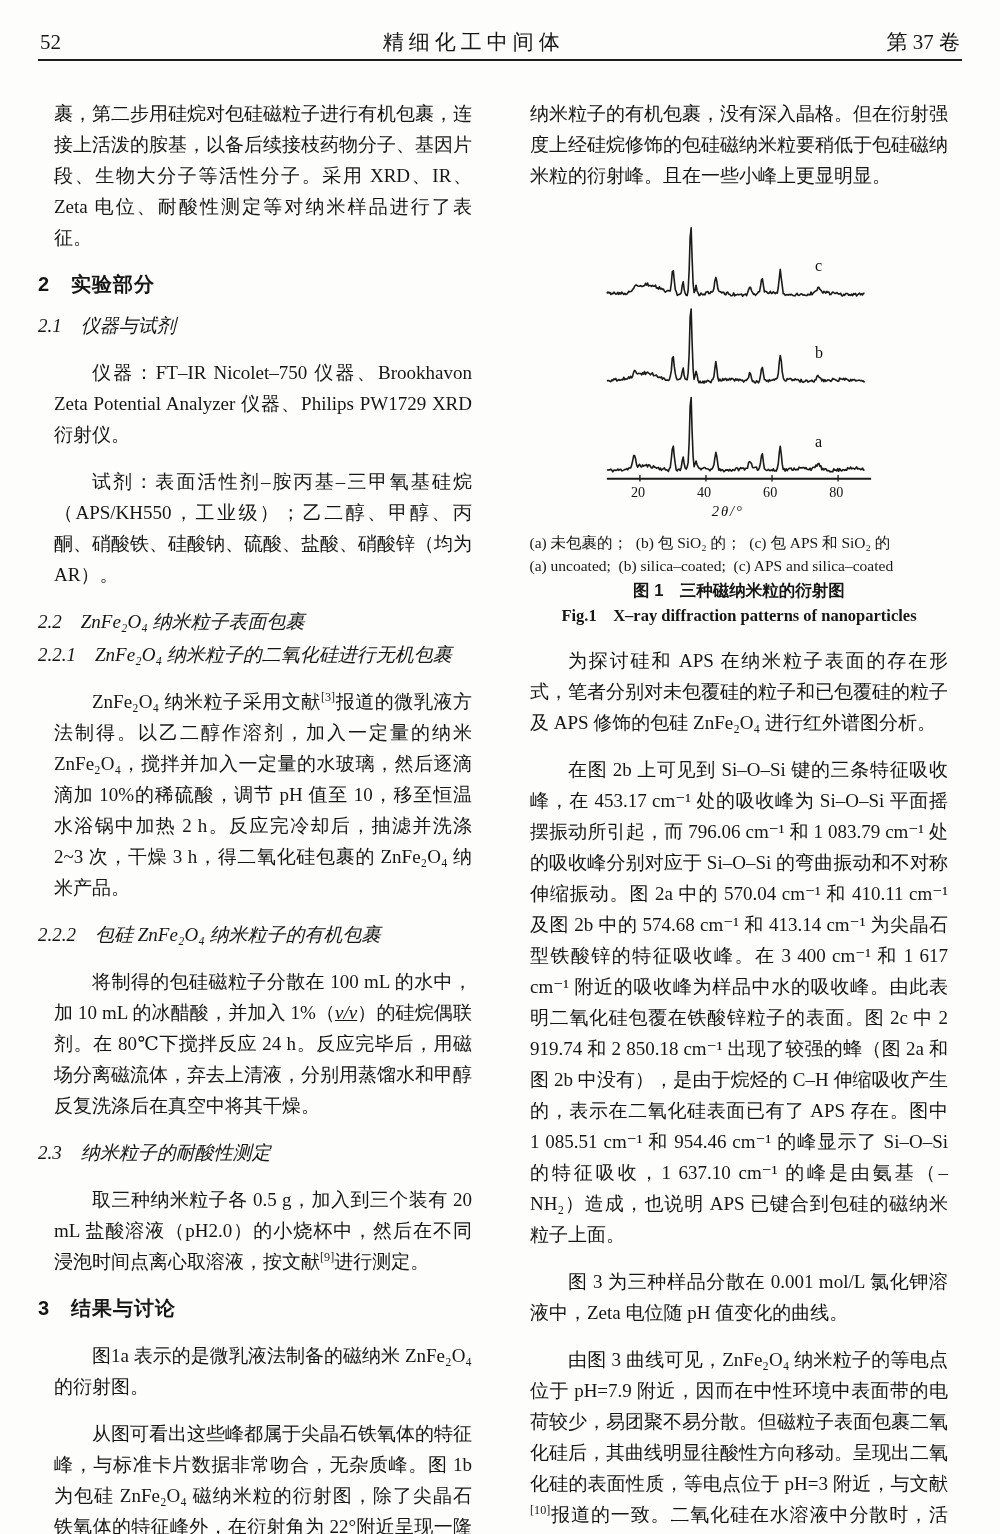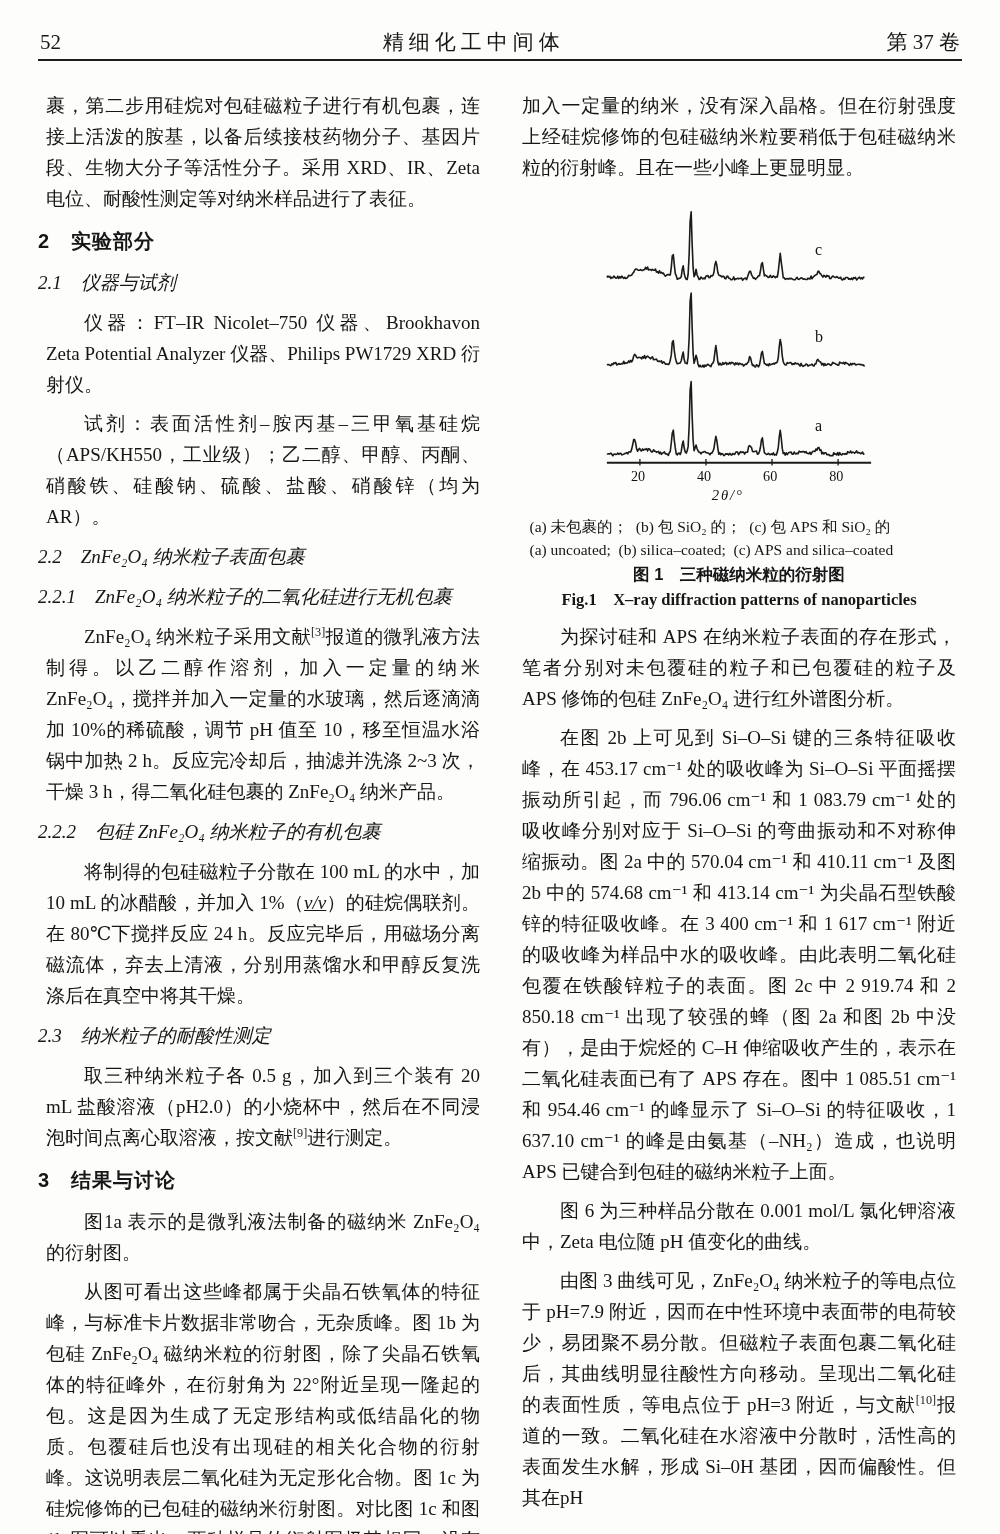--- a/index.html
+++ b/index.html
@@ -18,30 +18,30 @@
   .head-rule{
     position:absolute; top:59px; left:38px; right:38px;
     border-top:2.5px solid #1d1d1d;
   }
   
   .columns{
     position:absolute; top:82px; left:38px; right:36px;
     display:flex; gap:26px;
   }
   .col{flex:1 1 0; font-size:19px; line-height:31px; text-align:justify;}
-  .col p{margin:8px; text-indent:2em;}
+  .col p{margin:16px; text-indent:2em;}
   .col p.noindent{text-indent:0;}
   .h1{
     font-family:"Liberation Sans","DejaVu Sans",sans-serif;
     font-weight:700; font-size:20px; letter-spacing:1px;
     margin:12px 0 10px; text-align:left;
   }
   .h2{
     font-style:italic; font-weight:400; font-size:19px;
-    margin:9px 0; text-align:left;
+    margin:2px 0; text-align:left;
   }
   sup{font-size:0.64em; line-height:0;}
   i{font-style:italic;text-decoration:underline;}
   
   figure{margin:8px 0 4px; text-align:center;}
   .xrd{width:302px; height:auto; display:inline-block;}
   svg text{font-family:"Liberation Serif","DejaVu Serif",serif; fill:#111;}
   figcaption{display:block;}
   .cap-note{
     font-size:15.5px; line-height:23px; text-align:left;
@@ -81,21 +81,21 @@
       <h4 class="h2">2.2.2　包硅 ZnFe₂O₄ 纳米粒子的有机包裹</h4>
       <p>将制得的包硅磁粒子分散在 100 mL 的水中，加 10 mL 的冰醋酸，并加入 1%（<i>v/v</i>）的硅烷偶联剂。在 80℃下搅拌反应 24 h。反应完毕后，用磁场分离磁流体，弃去上清液，分别用蒸馏水和甲醇反复洗涤后在真空中将其干燥。</p>
       <h3 class="h2">2.3　纳米粒子的耐酸性测定</h3>
       <p>取三种纳米粒子各 0.5 g，加入到三个装有 20 mL 盐酸溶液（pH2.0）的小烧杯中，然后在不同浸泡时间点离心取溶液，按文献<sup>[9]</sup>进行测定。</p>
       <h2 class="h1">3　结果与讨论</h2>
       <p>图1a 表示的是微乳液法制备的磁纳米 ZnFe₂O₄ 的衍射图。</p>
       <p>从图可看出这些峰都属于尖晶石铁氧体的特征峰，与标准卡片数据非常吻合，无杂质峰。图 1b 为包硅 ZnFe₂O₄ 磁纳米粒的衍射图，除了尖晶石铁氧体的特征峰外，在衍射角为 22°附近呈现一隆起的包。这是因为生成了无定形结构或低结晶化的物质。包覆硅后也没有出现硅的相关化合物的衍射峰。这说明表层二氧化硅为无定形化合物。图 1c 为硅烷修饰的已包硅的磁纳米衍射图。对比图 1c 和图 1b 图可以看出，两种样品的衍射图极其相同，没有出现新的衍射峰，晶面间距也没有变化，说明硅烷的含量极少，表</p>
     </section>
 
     <section class="col">
-      <p class="noindent">加入一定量的纳米，没有深入晶格。但在衍射强度上经硅烷修饰的包硅磁纳米粒要稍低于包硅磁纳米粒的衍射峰。且在一些小峰上更显明显。</p>
+      <p class="noindent">纳米粒子的有机包裹，没有深入晶格。但在衍射强度上经硅烷修饰的包硅磁纳米粒要稍低于包硅磁纳米粒的衍射峰。且在一些小峰上更显明显。</p>
 
       <figure>
         <svg class="xrd" viewBox="0 0 320 334" xmlns="http://www.w3.org/2000/svg">
             <polyline points="20.0,278.7 21.1,278.7 22.1,278.5 23.2,278.6 24.2,277.8 25.3,278.9 26.3,280.5 27.4,278.9 28.4,278.7 29.5,279.2 30.5,279.0 31.6,277.7 32.6,279.0 33.7,278.1 34.7,277.9 35.8,279.6 36.8,279.3 37.9,278.8 38.9,278.2 40.0,278.1 41.0,277.2 42.1,278.5 43.1,276.6 44.2,276.4 45.2,276.5 46.3,273.5 47.3,269.2 48.4,263.4 49.4,263.5 50.5,267.1 51.5,273.2 52.6,275.8 53.6,273.7 54.7,272.8 55.7,275.0 56.8,275.4 57.8,273.3 58.9,274.6 59.9,273.8 61.0,273.8 62.0,272.9 63.1,275.4 64.1,273.1 65.2,273.4 66.2,275.0 67.3,276.5 68.3,276.5 69.4,274.2 70.4,275.6 71.5,275.8 72.5,276.9 73.6,276.4 74.6,275.9 75.7,278.3 76.7,276.7 77.8,279.0 78.8,277.8 79.9,277.4 80.9,276.4 82.0,278.5 83.0,278.5 84.1,279.0 85.1,280.1 86.2,277.4 87.2,275.8 88.3,266.5 89.3,256.6 90.4,253.4 91.4,263.9 92.5,272.3 93.5,278.7 94.6,279.7 95.6,277.9 96.7,277.8 97.7,279.2 98.8,276.0 99.8,269.0 100.9,265.0 101.9,272.1 103.0,276.6 104.0,277.7 105.1,275.3 106.1,270.9 107.2,248.7 108.2,211.3 109.3,202.0 110.3,237.5 111.4,264.6 112.4,275.2 113.5,272.0 114.5,269.2 115.6,273.2 116.6,275.2 117.7,276.8 118.7,277.0 119.7,278.5 120.8,277.0 121.8,276.9 122.9,276.1 123.9,276.0 125.0,277.3 126.0,277.4 127.1,277.6 128.1,278.1 129.2,279.5 130.2,277.8 131.3,277.8 132.3,276.0 133.4,273.2 134.4,266.0 135.5,260.0 136.5,264.4 137.6,272.6 138.6,278.8 139.7,277.5 140.7,279.5 141.8,278.2 142.8,278.6 143.9,280.5 144.9,279.8 146.0,278.4 147.0,279.0 148.1,278.4 149.1,279.7 150.2,278.0 151.2,279.2 152.3,279.9 153.3,278.2 154.4,278.7 155.4,279.2 156.5,276.9 157.5,276.4 158.6,276.9 159.6,279.3 160.7,277.7 161.7,276.2 162.8,277.1 163.8,276.5 164.9,276.7 165.9,278.8 167.0,277.0 168.0,276.8 169.1,276.8 170.1,271.1 171.2,269.7 172.2,270.7 173.3,271.9 174.3,275.9 175.4,276.3 176.4,276.0 177.5,275.8 178.5,275.6 179.6,278.9 180.6,278.5 181.7,276.0 182.7,271.8 183.8,263.6 184.8,261.5 185.9,270.7 186.9,277.3 188.0,278.2 189.0,279.2 190.1,278.9 191.1,277.9 192.2,279.1 193.2,279.4 194.3,278.6 195.3,279.4 196.4,277.4 197.4,279.8 198.5,279.3 199.5,279.8 200.6,276.7 201.6,272.1 202.7,260.3 203.7,253.5 204.8,262.0 205.8,272.5 206.9,278.2 207.9,277.3 209.0,279.8 210.0,277.4 211.1,279.4 212.1,277.7 213.2,277.0 214.2,277.1 215.3,276.7 216.3,279.0 217.4,279.0 218.4,276.6 219.5,278.3 220.5,278.6 221.6,277.7 222.6,278.5 223.7,275.7 224.7,276.5 225.8,276.2 226.8,276.6 227.9,276.0 228.9,276.2 230.0,277.3 231.0,276.1 232.1,277.9 233.1,278.1 234.2,278.4 235.2,276.8 236.3,279.0 237.3,277.1 238.4,275.7 239.4,275.7 240.5,276.0 241.5,273.4 242.6,274.6 243.6,272.1 244.7,271.7 245.7,274.8 246.8,274.2 247.8,278.5 248.9,276.9 249.9,278.7 251.0,277.4 252.0,277.3 253.1,279.4 254.1,279.2 255.2,279.3 256.2,280.5 257.3,280.2 258.3,280.5 259.4,280.4 260.4,277.5 261.5,278.8 262.5,278.6 263.6,279.7 264.6,277.2 265.7,280.0 266.7,277.3 267.8,279.1 268.8,279.7 269.9,278.3 270.9,278.4 272.0,279.1 273.0,278.2 274.1,278.9 275.1,276.2 276.2,277.1 277.2,277.4 278.3,275.5 279.3,277.6 280.4,276.8 281.4,276.8 282.5,277.8 283.5,276.9 284.6,275.4 285.6,277.6 286.7,277.0 287.7,277.3 288.8,278.3 289.8,277.9 290.9,276.7 291.9,278.8 293.0,278.7" fill="none" stroke="#1b1b1b" stroke-width="1.7" stroke-linejoin="round"></polyline>
             <text x="240.5" y="254" font-size="17">a</text>
             <polyline points="20.0,184.1 21.1,183.8 22.1,184.0 23.2,184.7 24.2,185.1 25.3,183.1 26.3,184.1 27.4,182.0 28.4,182.8 29.5,181.7 30.5,184.4 31.6,183.6 32.6,182.8 33.7,183.6 34.7,183.5 35.8,182.8 36.8,183.3 37.9,180.5 38.9,182.9 40.0,182.0 41.0,182.4 42.1,181.9 43.1,180.1 44.2,181.5 45.2,179.4 46.3,181.0 47.3,179.1 48.4,175.0 49.4,173.1 50.5,174.2 51.5,176.3 52.6,176.9 53.6,176.2 54.7,176.5 55.7,176.4 56.8,177.8 57.8,175.6 58.9,177.1 59.9,174.4 61.0,177.5 62.0,175.5 63.1,175.0 64.1,176.0 65.2,176.6 66.2,177.8 67.3,176.6 68.3,175.7 69.4,178.8 70.4,178.6 71.5,178.6 72.5,178.1 73.6,180.1 74.6,180.7 75.7,180.2 76.7,180.9 77.8,180.0 78.8,182.6 79.9,181.1 80.9,181.5 82.0,183.5 83.0,183.5 84.1,183.4 85.1,183.9 86.2,182.9 87.2,179.2 88.3,173.4 89.3,160.2 90.4,158.5 91.4,168.9 92.5,176.3 93.5,180.8 94.6,183.1 95.6,182.9 96.7,182.4 97.7,182.3 98.8,179.9 99.8,174.7 100.9,170.6 101.9,178.6 103.0,182.2 104.0,182.5 105.1,183.0 106.1,175.9 107.2,155.3 108.2,117.0 109.3,108.2 110.3,142.7 111.4,172.4 112.4,182.6 113.5,178.6 114.5,174.0 115.6,177.9 116.6,183.7 117.7,186.2 118.7,184.6 119.7,186.3 120.8,186.2 121.8,184.5 122.9,186.7 123.9,184.4 125.0,185.7 126.0,184.3 127.1,183.6 128.1,184.4 129.2,185.3 130.2,186.1 131.3,183.2 132.3,182.5 133.4,179.7 134.4,171.3 135.5,163.7 136.5,171.2 137.6,181.3 138.6,184.4 139.7,182.3 140.7,184.1 141.8,184.2 142.8,181.8 143.9,183.6 144.9,182.4 146.0,181.6 147.0,183.9 148.1,182.5 149.1,183.4 150.2,181.6 151.2,183.1 152.3,181.6 153.3,181.9 154.4,182.8 155.4,184.4 156.5,182.0 157.5,183.5 158.6,182.4 159.6,184.1 160.7,182.5 161.7,183.2 162.8,183.9 163.8,183.4 164.9,185.5 165.9,184.3 167.0,183.4 168.0,183.7 169.1,182.0 170.1,180.9 171.2,175.4 172.2,176.6 173.3,181.4 174.3,184.8 175.4,184.4 176.4,186.0 177.5,186.5 178.5,184.1 179.6,185.0 180.6,186.3 181.7,184.2 182.7,179.0 183.8,171.8 184.8,170.0 185.9,176.7 186.9,182.8 188.0,183.1 189.0,184.5 190.1,183.7 191.1,185.3 192.2,183.0 193.2,184.3 194.3,183.6 195.3,183.5 196.4,182.6 197.4,183.5 198.5,182.0 199.5,182.1 200.6,181.0 201.6,176.7 202.7,164.3 203.7,157.3 204.8,163.0 205.8,174.4 206.9,180.9 207.9,183.1 209.0,184.3 210.0,184.4 211.1,181.8 212.1,182.5 213.2,182.3 214.2,181.6 215.3,182.2 216.3,184.0 217.4,182.9 218.4,183.7 219.5,182.0 220.5,183.0 221.6,182.9 222.6,182.8 223.7,184.1 224.7,185.5 225.8,182.7 226.8,185.1 227.9,185.8 228.9,185.0 230.0,184.8 231.0,183.3 232.1,183.8 233.1,185.5 234.2,184.9 235.2,184.4 236.3,184.3 237.3,183.5 238.4,185.0 239.4,185.5 240.5,183.0 241.5,183.2 242.6,179.4 243.6,178.4 244.7,180.3 245.7,180.9 246.8,181.7 247.8,184.2 248.9,182.6 249.9,185.1 251.0,182.9 252.0,184.8 253.1,184.2 254.1,183.1 255.2,183.3 256.2,184.0 257.3,184.8 258.3,183.7 259.4,181.6 260.4,182.5 261.5,182.6 262.5,183.4 263.6,183.8 264.6,184.6 265.7,184.5 266.7,181.2 267.8,182.3 268.8,182.2 269.9,182.7 270.9,181.5 272.0,183.5 273.0,181.6 274.1,182.4 275.1,182.8 276.2,184.2 277.2,184.7 278.3,182.7 279.3,184.3 280.4,182.9 281.4,183.2 282.5,182.7 283.5,184.3 284.6,184.0 285.6,183.8 286.7,183.6 287.7,183.6 288.8,184.1 289.8,183.8 290.9,184.5 291.9,184.3 293.0,186.0" fill="none" stroke="#1b1b1b" stroke-width="1.7" stroke-linejoin="round"></polyline>
             <text x="240.5" y="160" font-size="17">b</text>
             <polyline points="20.0,91.7 21.1,90.1 22.1,91.1 23.2,90.5 24.2,92.7 25.3,91.5 26.3,92.0 27.4,90.1 28.4,91.3 29.5,92.4 30.5,92.2 31.6,90.3 32.6,92.5 33.7,90.8 34.7,92.2 35.8,90.2 36.8,91.4 37.9,92.7 38.9,91.4 40.0,92.6 41.0,92.4 42.1,91.3 43.1,89.3 44.2,89.9 45.2,89.5 46.3,89.2 47.3,87.2 48.4,86.3 49.4,84.0 50.5,82.7 51.5,82.8 52.6,83.7 53.6,84.0 54.7,84.0 55.7,83.3 56.8,84.1 57.8,84.3 58.9,83.4 59.9,83.4 61.0,80.8 62.0,82.7 63.1,80.6 64.1,83.7 65.2,83.2 66.2,83.2 67.3,84.1 68.3,83.0 69.4,84.0 70.4,83.9 71.5,82.7 72.5,85.9 73.6,85.5 74.6,87.0 75.7,84.5 76.7,86.9 77.8,86.1 78.8,87.3 79.9,87.0 80.9,88.9 82.0,90.2 83.0,89.5 84.1,88.6 85.1,88.6 86.2,88.9 87.2,88.9 88.3,80.6 89.3,68.7 90.4,67.5 91.4,77.8 92.5,87.6 93.5,89.7 94.6,93.6 95.6,92.8 96.7,92.7 97.7,92.3 98.8,90.9 99.8,83.4 100.9,79.2 101.9,87.4 103.0,91.5 104.0,93.4 105.1,93.8 106.1,88.2 107.2,66.6 108.2,32.3 109.3,22.1 110.3,54.5 111.4,81.5 112.4,90.8 113.5,88.7 114.5,82.9 115.6,89.0 116.6,91.0 117.7,93.7 118.7,93.4 119.7,91.1 120.8,92.3 121.8,93.2 122.9,92.3 123.9,93.1 125.0,90.0 126.0,89.9 127.1,89.7 128.1,91.8 129.2,91.7 130.2,89.6 131.3,90.2 132.3,89.5 133.4,86.4 134.4,78.4 135.5,74.6 136.5,78.7 137.6,86.4 138.6,89.1 139.7,89.7 140.7,89.9 141.8,91.1 142.8,90.3 143.9,90.5 144.9,92.5 146.0,93.1 147.0,90.5 148.1,90.2 149.1,92.5 150.2,92.5 151.2,93.9 152.3,94.0 153.3,93.5 154.4,91.0 155.4,94.1 156.5,93.1 157.5,93.1 158.6,92.4 159.6,93.1 160.7,92.7 161.7,92.6 162.8,92.3 163.8,94.5 164.9,93.2 165.9,92.6 167.0,92.2 168.0,93.9 169.1,90.9 170.1,87.8 171.2,85.2 172.2,85.1 173.3,88.8 174.3,90.4 175.4,92.6 176.4,92.1 177.5,93.6 178.5,92.5 179.6,91.4 180.6,89.8 181.7,89.8 182.7,84.8 183.8,77.3 184.8,76.0 185.9,83.2 186.9,89.9 188.0,89.1 189.0,89.7 190.1,90.8 191.1,91.7 192.2,91.1 193.2,89.3 194.3,91.6 195.3,91.3 196.4,89.9 197.4,90.8 198.5,91.8 199.5,90.6 200.6,91.3 201.6,85.3 202.7,75.3 203.7,66.1 204.8,75.6 205.8,83.1 206.9,92.0 207.9,92.0 209.0,93.6 210.0,93.1 211.1,92.8 212.1,93.4 213.2,92.5 214.2,93.2 215.3,92.5 216.3,93.1 217.4,93.8 218.4,94.1 219.5,94.0 220.5,92.6 221.6,91.4 222.6,93.5 223.7,93.6 224.7,92.9 225.8,91.9 226.8,92.4 227.9,93.4 228.9,93.0 230.0,93.6 231.0,93.8 232.1,93.7 233.1,92.4 234.2,93.0 235.2,93.2 236.3,90.2 237.3,92.9 238.4,91.4 239.4,90.4 240.5,89.5 241.5,88.8 242.6,88.5 243.6,85.2 244.7,85.2 245.7,87.2 246.8,88.1 247.8,89.7 248.9,91.3 249.9,89.3 251.0,90.2 252.0,91.3 253.1,89.5 254.1,90.4 255.2,90.0 256.2,92.8 257.3,92.7 258.3,91.3 259.4,90.1 260.4,90.8 261.5,91.5 262.5,91.6 263.6,90.6 264.6,91.4 265.7,92.3 266.7,92.2 267.8,91.4 268.8,94.0 269.9,94.2 270.9,92.6 272.0,93.6 273.0,91.8 274.1,91.7 275.1,91.6 276.2,93.5 277.2,92.8 278.3,93.7 279.3,92.4 280.4,93.9 281.4,91.7 282.5,92.5 283.5,91.6 284.6,94.2 285.6,93.2 286.7,92.0 287.7,91.3 288.8,93.1 289.8,92.1 290.9,93.1 291.9,91.4 293.0,91.7" fill="none" stroke="#1b1b1b" stroke-width="1.7" stroke-linejoin="round"></polyline>
             <text x="240.5" y="68" font-size="17">c</text>
             <line x1="20" y1="288" x2="300" y2="288" stroke="#1b1b1b" stroke-width="2"></line>
@@ -112,18 +112,18 @@
         <figcaption>
           <div class="cap-note">(a) 未包裹的；  (b) 包 SiO₂ 的；  (c) 包 APS 和 SiO₂ 的</div>
           <div class="cap-note">(a) uncoated;  (b) silica–coated;  (c) APS and silica–coated</div>
           <div class="cap-title-cn">图 1　三种磁纳米粒的衍射图</div>
           <div class="cap-title-en">Fig.1　X–ray diffraction patterns of nanoparticles</div>
         </figcaption>
       </figure>
 
       <p>为探讨硅和 APS 在纳米粒子表面的存在形式，笔者分别对未包覆硅的粒子和已包覆硅的粒子及 APS 修饰的包硅 ZnFe₂O₄ 进行红外谱图分析。</p>
       <p>在图 2b 上可见到 Si–O–Si 键的三条特征吸收峰，在 453.17 cm⁻¹ 处的吸收峰为 Si–O–Si 平面摇摆振动所引起，而 796.06 cm⁻¹ 和 1 083.79 cm⁻¹ 处的吸收峰分别对应于 Si–O–Si 的弯曲振动和不对称伸缩振动。图 2a 中的 570.04 cm⁻¹ 和 410.11 cm⁻¹ 及图 2b 中的 574.68 cm⁻¹ 和 413.14 cm⁻¹ 为尖晶石型铁酸锌的特征吸收峰。在 3 400 cm⁻¹ 和 1 617 cm⁻¹ 附近的吸收峰为样品中水的吸收峰。由此表明二氧化硅包覆在铁酸锌粒子的表面。图 2c 中 2 919.74 和 2 850.18 cm⁻¹ 出现了较强的蜂（图 2a 和图 2b 中没有），是由于烷烃的 C–H 伸缩吸收产生的，表示在二氧化硅表面已有了 APS 存在。图中 1 085.51 cm⁻¹ 和 954.46 cm⁻¹ 的峰显示了 Si–O–Si 的特征吸收，1 637.10 cm⁻¹ 的峰是由氨基（–NH₂）造成，也说明 APS 已键合到包硅的磁纳米粒子上面。</p>
-      <p>图 6 为三种样品分散在 0.001 mol/L 氯化钾溶液中，Zeta 电位随 pH 值变化的曲线。</p>
+      <p>图 3 为三种样品分散在 0.001 mol/L 氯化钾溶液中，Zeta 电位随 pH 值变化的曲线。</p>
       <p>由图 3 曲线可见，ZnFe₂O₄ 纳米粒子的等电点位于 pH=7.9 附近，因而在中性环境中表面带的电荷较少，易团聚不易分散。但磁粒子表面包裹二氧化硅后，其曲线明显往酸性方向移动。呈现出二氧化硅的表面性质，等电点位于 pH=3 附近，与文献<sup>[10]</sup>报道的一致。二氧化硅在水溶液中分散时，活性高的表面发生水解，形成 Si–0H 基团，因而偏酸性。但其在pH</p>
     </section>
 
   </main>
 </div>
 
 </body></html>

